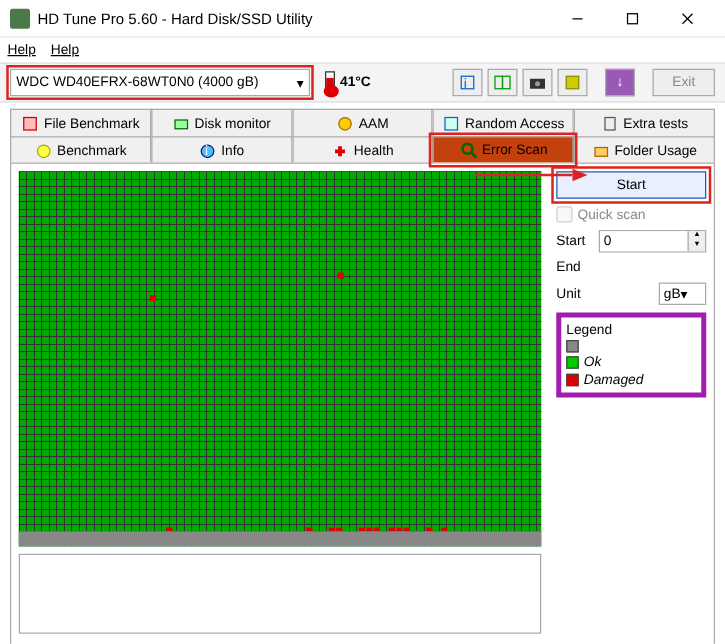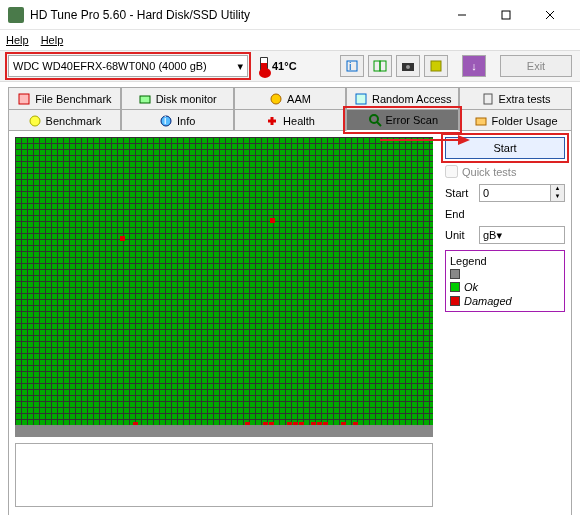--- a/index.html
+++ b/index.html
@@ -12,45 +12,45 @@
 .win-btn svg { width: 10px; height: 10px; }
 .menubar { height: 20px; display: flex; align-items: center; padding: 0 6px; gap: 12px; }
 .menubar span { text-decoration: underline; cursor: pointer; }
 .toolbar-row { height: 32px; display: flex; align-items: center; padding: 4px 8px; gap: 4px; border-top: 1px solid #ddd; border-bottom: 1px solid #ddd; background: #f4f4f4; }
 .drive-select { width: 240px; height: 22px; border: 1px solid #aaa; background: #fff; padding: 0 4px; display: flex; align-items: center; justify-content: space-between; outline: 2px solid #d22; outline-offset: 1px; }
 .temp-box { display: flex; align-items: center; gap: 4px; margin-left: 8px; }
 .thermo { width: 8px; height: 18px; background: linear-gradient(#fff 30%, #d00 30%); border: 1px solid #333; border-radius: 0 0 4px 4px; position: relative; }
 .thermo::after { content:""; position:absolute; bottom:-4px; left:-2px; width:12px; height:10px; background:#d00; border-radius:50%; }
 .tb-spacer { flex: 1; }
 .tb-btn { width: 24px; height: 22px; border: 1px solid #aaa; background: #eee; display: flex; align-items: center; justify-content: center; cursor: pointer; }
-.tb-btn.exit { width: 72px; color: #888; }
+.tb-btn.exit { width: 50px; color: #888; }
 .purple { background: #9b59b6; color: #fff; font-weight: bold; }
 .tabs { padding: 4px 8px 0 8px; }
 .tab-row { display: flex; gap: 0; }
 .tab { flex: 1; height: 22px; border: 1px solid #aaa; border-bottom: none; background: #f0f0f0; display: flex; align-items: center; justify-content: center; gap: 4px; cursor: pointer; position: relative; top: 1px; }
-.tab.active { background: #737373; border-bottom: 1px solid #fff; z-index: 2; outline: 2px solid #d22; outline-offset: 1px; align-items: center; }
+.tab.active { background: #c2410c; border-bottom: 1px solid #fff; z-index: 2; outline: 2px solid #d22; outline-offset: 1px; align-items: center; }
 .tab-icon { width: 14px; height: 14px; }
 .content { position: relative; border: 1px solid #aaa; margin: 0 8px 8px 8px; height: 400px; background: #fff; display: flex; }
 .grid-area { width: 430px; padding: 6px; }
 .block-grid { width: 100%; height: 300px; background: #0a0; position: relative; background-image: repeating-linear-gradient(#333 0 1px, transparent 1px 6px), repeating-linear-gradient(90deg, #333 0 1px, transparent 1px 6px); }
 .bad-block { position: absolute; width: 5px; height: 5px; background: #d00; }
 .gray-row { position: absolute; bottom: 0; left: 0; right: 0; height: 12px; background: #888; }
 .log-box { margin-top: 6px; height: 64px; border: 1px solid #aaa; background: #fff; }
 .side-panel { flex: 1; padding: 6px; display: flex; flex-direction: column; gap: 6px; }
 .start-btn { height: 22px; border: 1px solid #2a5aaa; outline: 2px solid #d22; outline-offset: 2px; background: #e8f0ff; cursor: pointer; }
 .chk-row { display: flex; align-items: center; gap: 4px; color: #888; }
 .gray-btn { height: 20px; border: 1px solid #bbb; background: #eee; color: #888; }
 .field-row { display: flex; align-items: center; gap: 4px; }
 .field-row label { width: 30px; }
 .spin { flex: 1; height: 18px; border: 1px solid #aaa; display: flex; }
 .spin input { border: none; flex: 1; padding: 0 3px; width: 50px; }
 .spin-btns { width: 14px; display: flex; flex-direction: column; }
 .spin-btns div { flex:1; border-left: 1px solid #aaa; font-size: 6px; text-align: center; line-height: 7px; background: #eee; }
-.select { flex: 1; height: 18px; border: 1px solid #aaa; display: flex; align-items:center; justify-content: flex-start; padding: 0 3px; }
-.legend { border: 1px solid #a21caf; padding: 4px; }
+.select { flex: 1; height: 18px; border: 1px solid #aaa; display: flex; align-items:center; justify-content: flex-start; padding: 0 3px; margin-left: 48px; }
+.legend { border: 4px solid #a21caf; padding: 4px; }
 .legend-row { display: flex; align-items: center; gap: 4px; margin-top: 2px; font-style: italic; }
 .sq { width: 10px; height: 10px; border: 1px solid #444; }
 .sq.ok { background: #0c0; }
 .sq.dmg { background: #d00; }
 .sq.blank { background: #888; }
 .arrow-annot { position: absolute; top: 125px; left: 380px; pointer-events: none; }
 .arrow-annot svg { width: 90px; height: 30px; }
 </style>
 </head>
 <body>
@@ -211,21 +211,21 @@
       <div class="bad-block" style="top:285px;left:326px"></div>
       <div class="bad-block" style="top:285px;left:338px"></div>
       <div class="gray-row"></div>
     </div>
     <div class="log-box"></div>
   </div>
   <div class="side-panel">
     <button class="start-btn">Start</button>
     <div class="chk-row">
       <input type="checkbox" disabled="" style="">
-      <span>Quick tests</span>
+      <span>Quick scan</span>
     </div>
     <div class="field-row">
       <label>Start</label>
       <div class="spin">
         <input value="0" style="">
         <div class="spin-btns">
             <div>▲</div>
             <div>▼</div>
           </div>
       </div>

